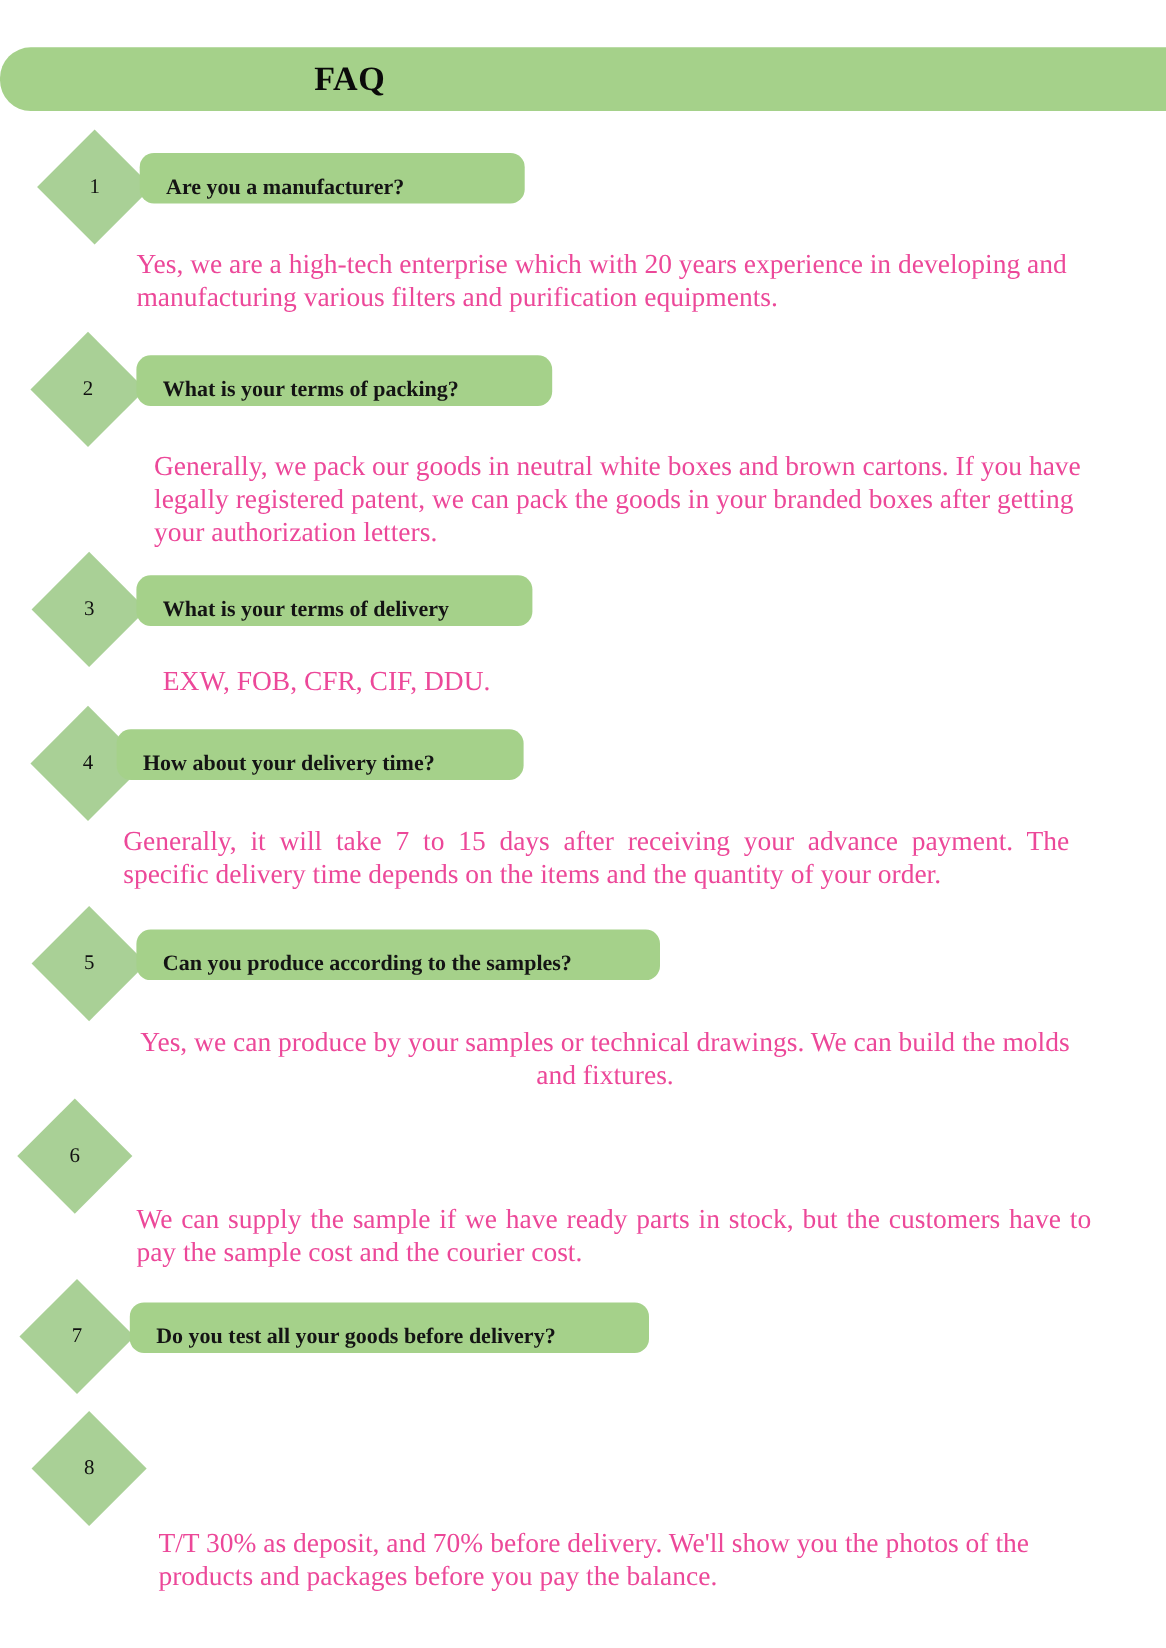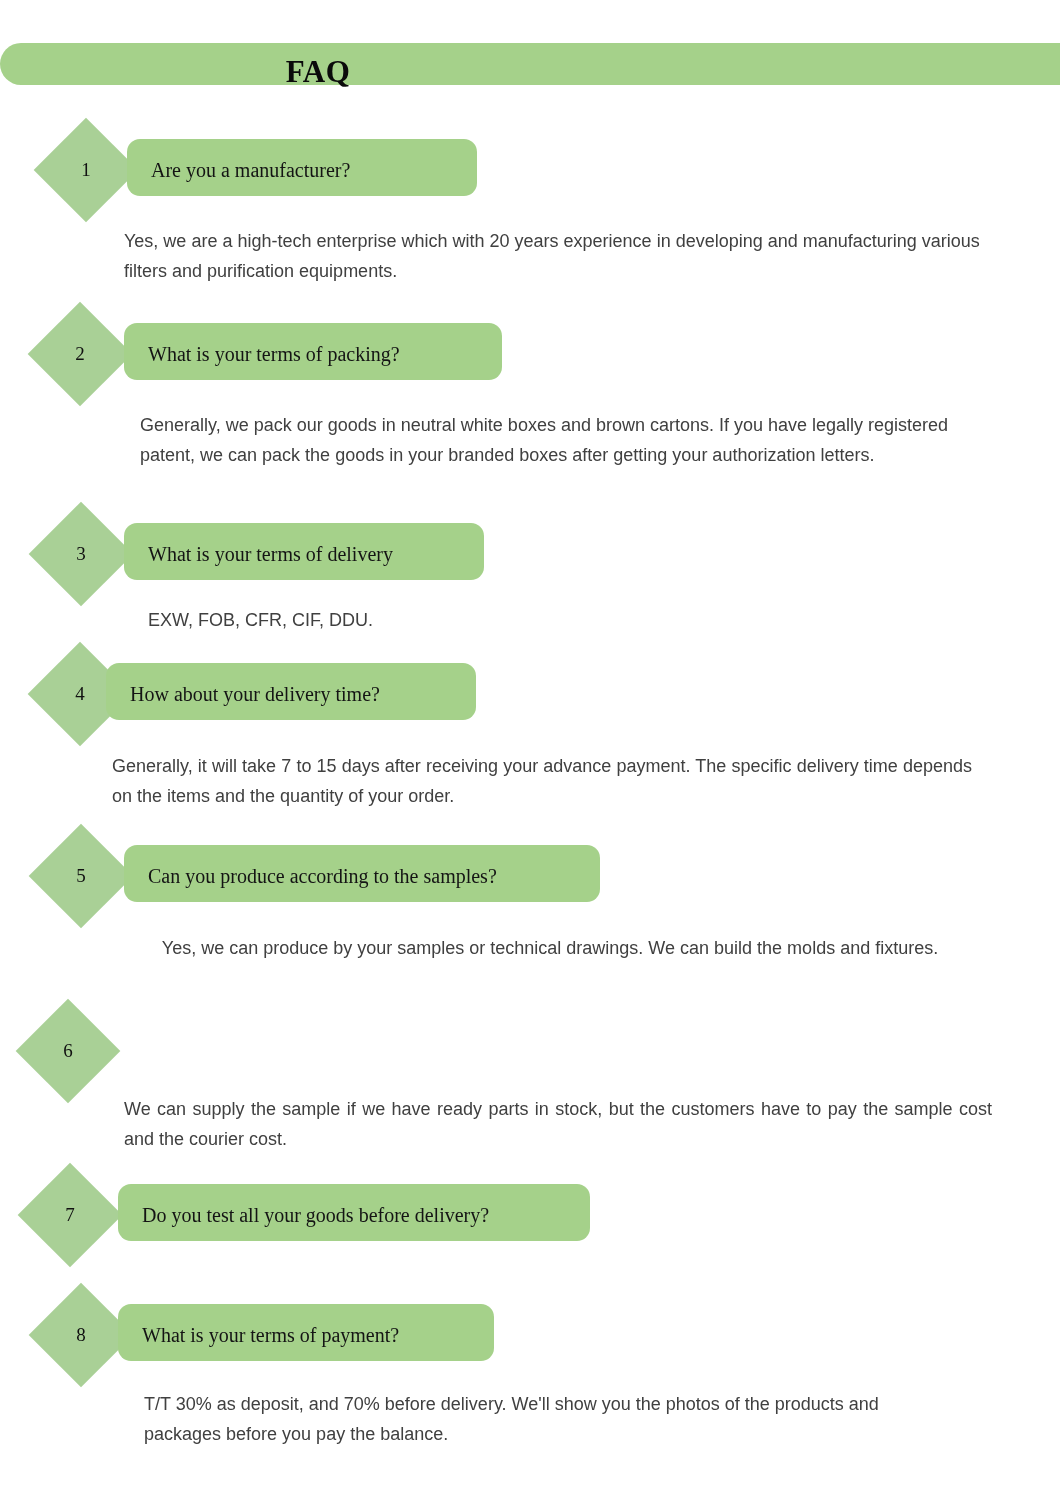--- a/index.html
+++ b/index.html
@@ -16,21 +16,21 @@
     color: #111111;
     overflow: hidden;
   }
 
   
   #faq-header {
     position: absolute;
     left: 0;
     top: 43px;
     width: 1060px;
-    height: 42px;
+    height: 58px;
     background: #a5d18a;
     border-top-left-radius: 28px;
     border-bottom-left-radius: 28px;
     box-sizing: border-box;
   }
   #faq-header .header-title {
     position: absolute;
     left: 0;
     top: 0;
     width: 636px;
@@ -75,45 +75,46 @@
     text-align: center;
     transform: rotate(-45deg);
     font-size: 19px;
     color: #111111;
     font-family: "Liberation Serif", "DejaVu Serif", serif;
   }
 
   
   .q-pill {
     position: absolute;
-    height: 57px;
+    height: 46px;
     background: #a5d18a;
     border-radius: 13px;
     top: 6px;
     box-sizing: border-box;
+    font-weight: bold;
   }
   .q-text {
     position: absolute;
     left: 24px;
     top: 0;
     height: 63px;
     line-height: 63px;
     font-size: 20px;
     color: #141414;
     white-space: nowrap;
     font-family: "Liberation Serif", "DejaVu Serif", serif;
   }
 
   
   .a-text {
     position: absolute;
-    font-size: 18px;
+    font-size: 25px;
     line-height: 30px;
-    color: #404040;
-    font-family: Liberation Sans, sans-serif;
+    color: #ec4899;
+    font-family: Liberation Serif, serif;
   }
   .a-text.justify { text-align: justify; text-align-last: left; }
 </style>
 </head>
 <body>
 
 <div id="faq-header">
   <div class="header-title">FAQ</div>
 </div>
 
@@ -195,18 +196,15 @@
       <div class="q-text">Do you test all your goods before delivery?</div>
     </div>
   </div>
 </div>
 
 <div class="qa-block" style="top:1298px;">
   <div class="q-row">
     <div class="q-badge" style="left:44px;">
       <div class="q-badge-num">8</div>
     </div>
-    <div class="q-pill" style="left:118px; width:376px;">
-      <div class="q-text">What is your terms of payment?</div>
-    </div>
   </div>
   <div class="a-text" style="left:124px; top:91px; width:800px;margin-left:20px;">T/T 30% as deposit, and 70% before delivery. We'll show you the photos of the products and packages before you pay the balance.</div>
 </div>
 
 </body></html>

